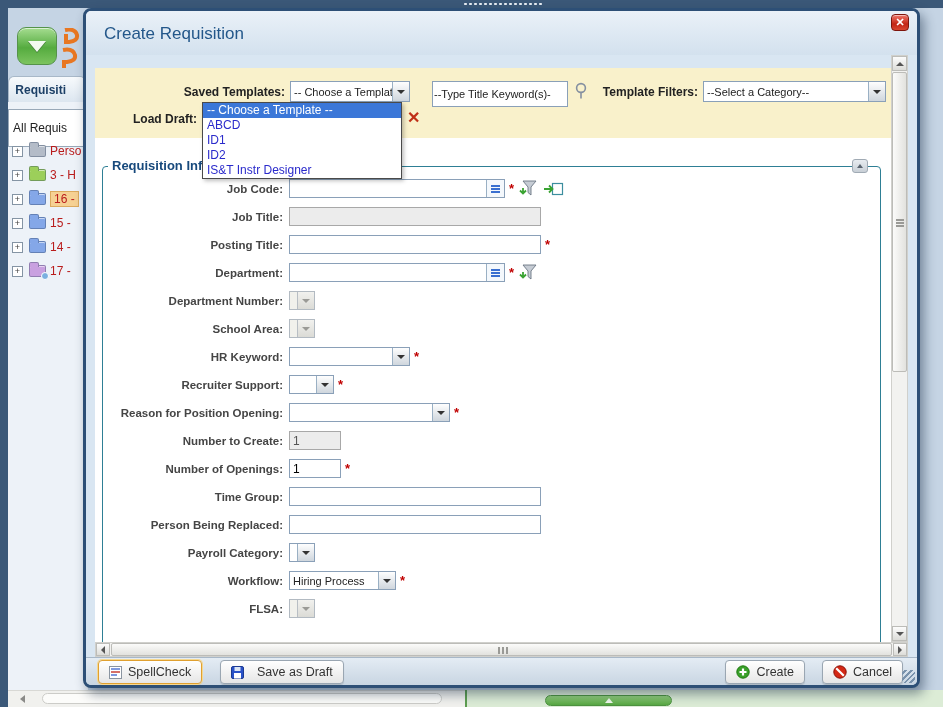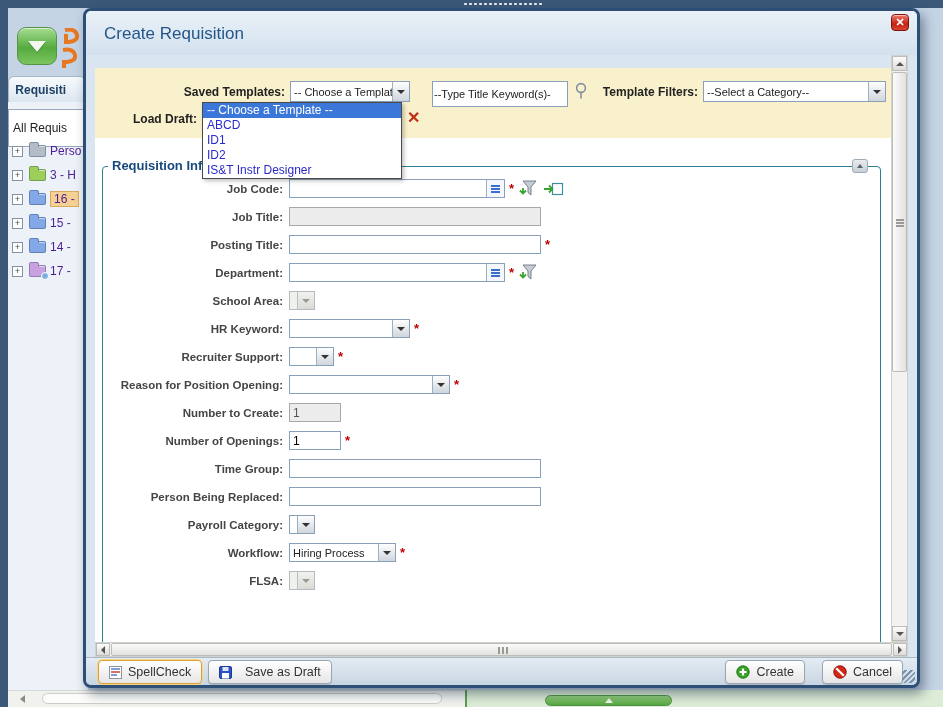--- a/index.html
+++ b/index.html
@@ -37,21 +37,21 @@
   .folder { width:17px; height:12px; border-radius:2px; position:relative; flex:none; margin-right:4px;
     border:1px solid rgba(40,60,90,.35); box-shadow:inset 0 1px 0 rgba(255,255,255,.55);}
   .folder::before { content:""; position:absolute; left:-1px; top:-4px; width:8px; height:4px;
     border-radius:2px 2px 0 0; background:inherit; border:1px solid rgba(40,60,90,.35); border-bottom:none;}
   .folder.gray   { background:#b4bcc8; }
   .folder.green  { background:#9ccf5a; }
   .folder.blue   { background:#84a7e8; }
   .folder.purple { background:#c9a0e0; }
   .folder .badge { position:absolute; right:-4px; bottom:-4px; width:8px; height:8px; border-radius:50%;
     background:#7ab0e0; border:1px solid #fff; }
-  .tree-label { font-size:12px; color:#4c1d95; white-space:nowrap; }
+  .tree-label { font-size:12px; color:#b91c1c; white-space:nowrap; }
   .tree-label.selected { background:#f6d193; border:1px solid #dcaa5e; padding:0 3px; }
   
   .bottom-scroll { position:absolute; left:8px; top:690px; width:457px; height:17px; background:#f1f1ee; border-top:1px solid #d8d8d4;}
   .bs-arrow { position:absolute; left:12px; top:4px; width:0; height:0;
     border-top:4px solid transparent; border-bottom:4px solid transparent; border-right:5px solid #8a8a88; }
   .bs-thumb { position:absolute; left:34px; top:2px; width:400px; height:11px; background:#fcfcfa;
     border:1px solid #ccccc8; border-radius:6px; }
   .bottom-green { position:absolute; left:465px; top:690px; width:478px; height:17px; background:#dcecd6; border-left:2px solid #5d9e50;}
   .green-pill { position:absolute; left:78px; top:5px; width:127px; height:11px; border-radius:6px;
     background:linear-gradient(#93d07b,#57a743); border:1px solid #4d9340; display:flex; align-items:center; justify-content:center;}
@@ -135,21 +135,21 @@
   .h-grip { position:absolute; left:50%; top:3px; width:2px; height:7px; background:#9a9a96;
     box-shadow:4px 0 0 #9a9a96, -4px 0 0 #9a9a96;}
   
   .m-footer { position:absolute; left:0; right:0; bottom:0; height:28px;
     background:linear-gradient(#e4ecf4,#c8d5e2); border-top:1px solid #a8b8c8; border-radius:0 0 5px 5px;}
   .btn { position:absolute; top:2px; height:24px; display:flex; align-items:center; gap:6px;
     padding:0 10px; border:1px solid #9aa6b2; border-radius:4px;
     background:linear-gradient(#ffffff,#e6e6e6); font-size:12.5px; color:#333; cursor:pointer;
     box-shadow:0 1px 1px rgba(0,0,0,.15); white-space:nowrap;}
   .btn.spell { left:12px; border-color:#e0a030; box-shadow:0 0 0 1px #f5d890, 0 1px 1px rgba(0,0,0,.12);}
-  .btn.draft { left:122px;gap:13px; }
+  .btn.draft { left:134px;gap:13px; }
   .btn.create { right:112px; }
   .btn.cancel { right:14px; }
   .resize-handle { position:absolute; right:2px; bottom:2px; width:13px; height:13px;
     background:repeating-linear-gradient(135deg, transparent 0 2px, #7a93ad 2px 4px);
     border-bottom-right-radius:4px; }
 </style>
 </head>
 <body>
 
 <div class="screen">
@@ -327,20 +327,29 @@
               </span>
               <span class="req">*</span>
               <span class="icon-gap">
                 <svg width="19" height="17" viewBox="0 0 19 17">
                   <path d="M4 1 h13 l-5 6 v8 l-3 -2.5 V7 z" fill="#c6ccd4" stroke="#6b7684" stroke-width="0.9"></path>
                   <path d="M4 8 v4 M1 10.5 l3 3 3 -3" fill="none" stroke="#3aa332" stroke-width="1.8"></path>
                 </svg>
               </span>
             </div>
 
+            <div class="form-row">
+              <span class="f-label">Department Number:</span>
+              <span class="combo disabled" style="width:26px; height:19px;">
+                <span class="combo-text"></span>
+                <span class="combo-btn">
+                    <span class="arr-down"></span>
+                  </span>
+              </span>
+            </div>
 
             <div class="form-row">
               <span class="f-label">School Area:</span>
               <span class="combo disabled" style="width:26px; height:19px;">
                 <span class="combo-text"></span>
                 <span class="combo-btn">
                     <span class="arr-down"></span>
                   </span>
               </span>
             </div>

